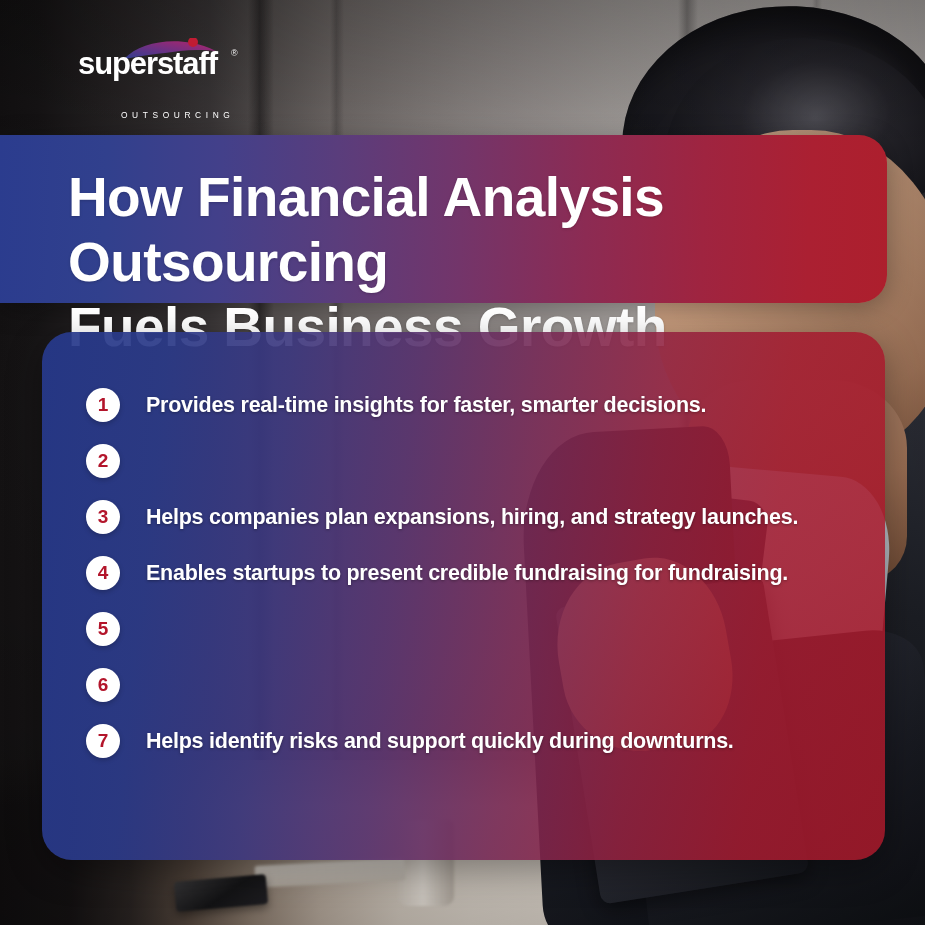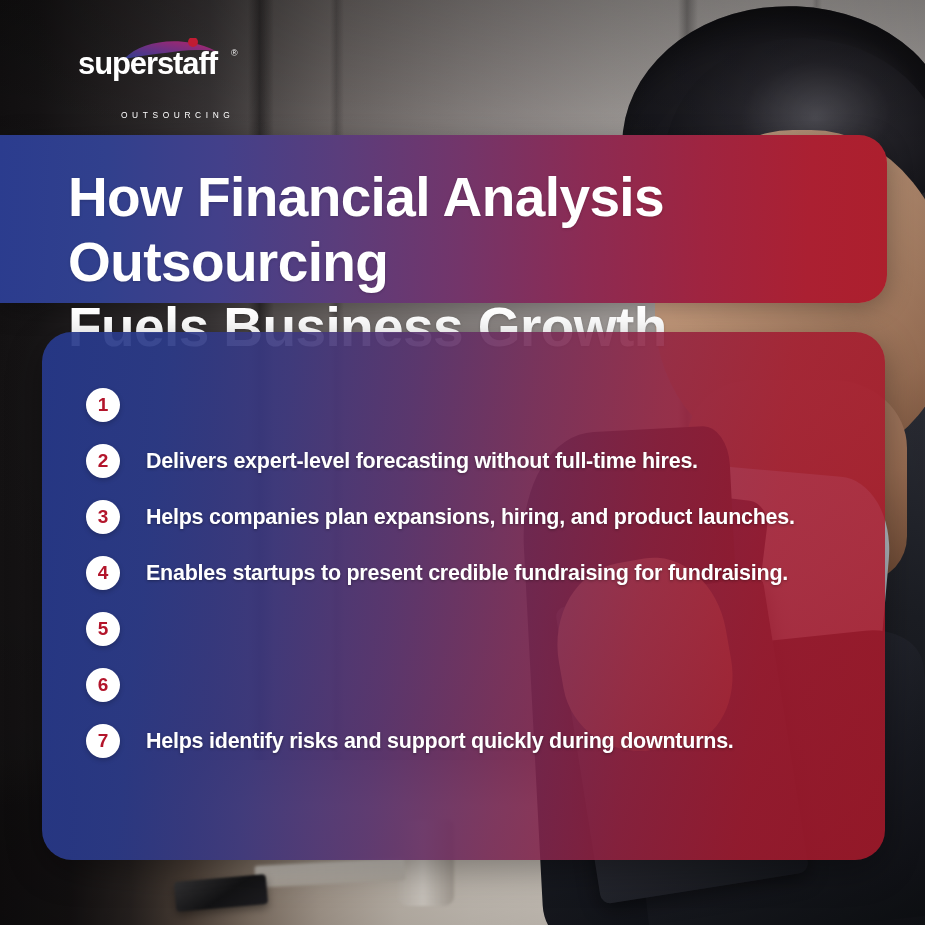--- a/index.html
+++ b/index.html
@@ -328,30 +328,30 @@
   <div class="title-banner">
     <div class="title-text">How Financial Analysis Outsourcing
 Fuels Business Growth</div>
   </div>
 
   <div class="list-card">
     <div class="list-inner">
 
       <div class="list-row">
         <div class="row-num">1</div>
+        <div class="row-text">Provides real-time insights for faster, smarter decisions.</div>
       </div>
 
       <div class="list-row">
         <div class="row-num">2</div>
-        <div class="row-text">Delivers expert-level forecasting without full-time hires.</div>
       </div>
 
       <div class="list-row">
         <div class="row-num">3</div>
-        <div class="row-text">Helps companies plan expansions, hiring, and product launches.</div>
+        <div class="row-text">Helps companies plan expansions, hiring, and strategy launches.</div>
       </div>
 
       <div class="list-row">
         <div class="row-num">4</div>
         <div class="row-text">Enables startups to present credible fundraising for fundraising.</div>
       </div>
 
       <div class="list-row">
         <div class="row-num">5</div>
       </div>

